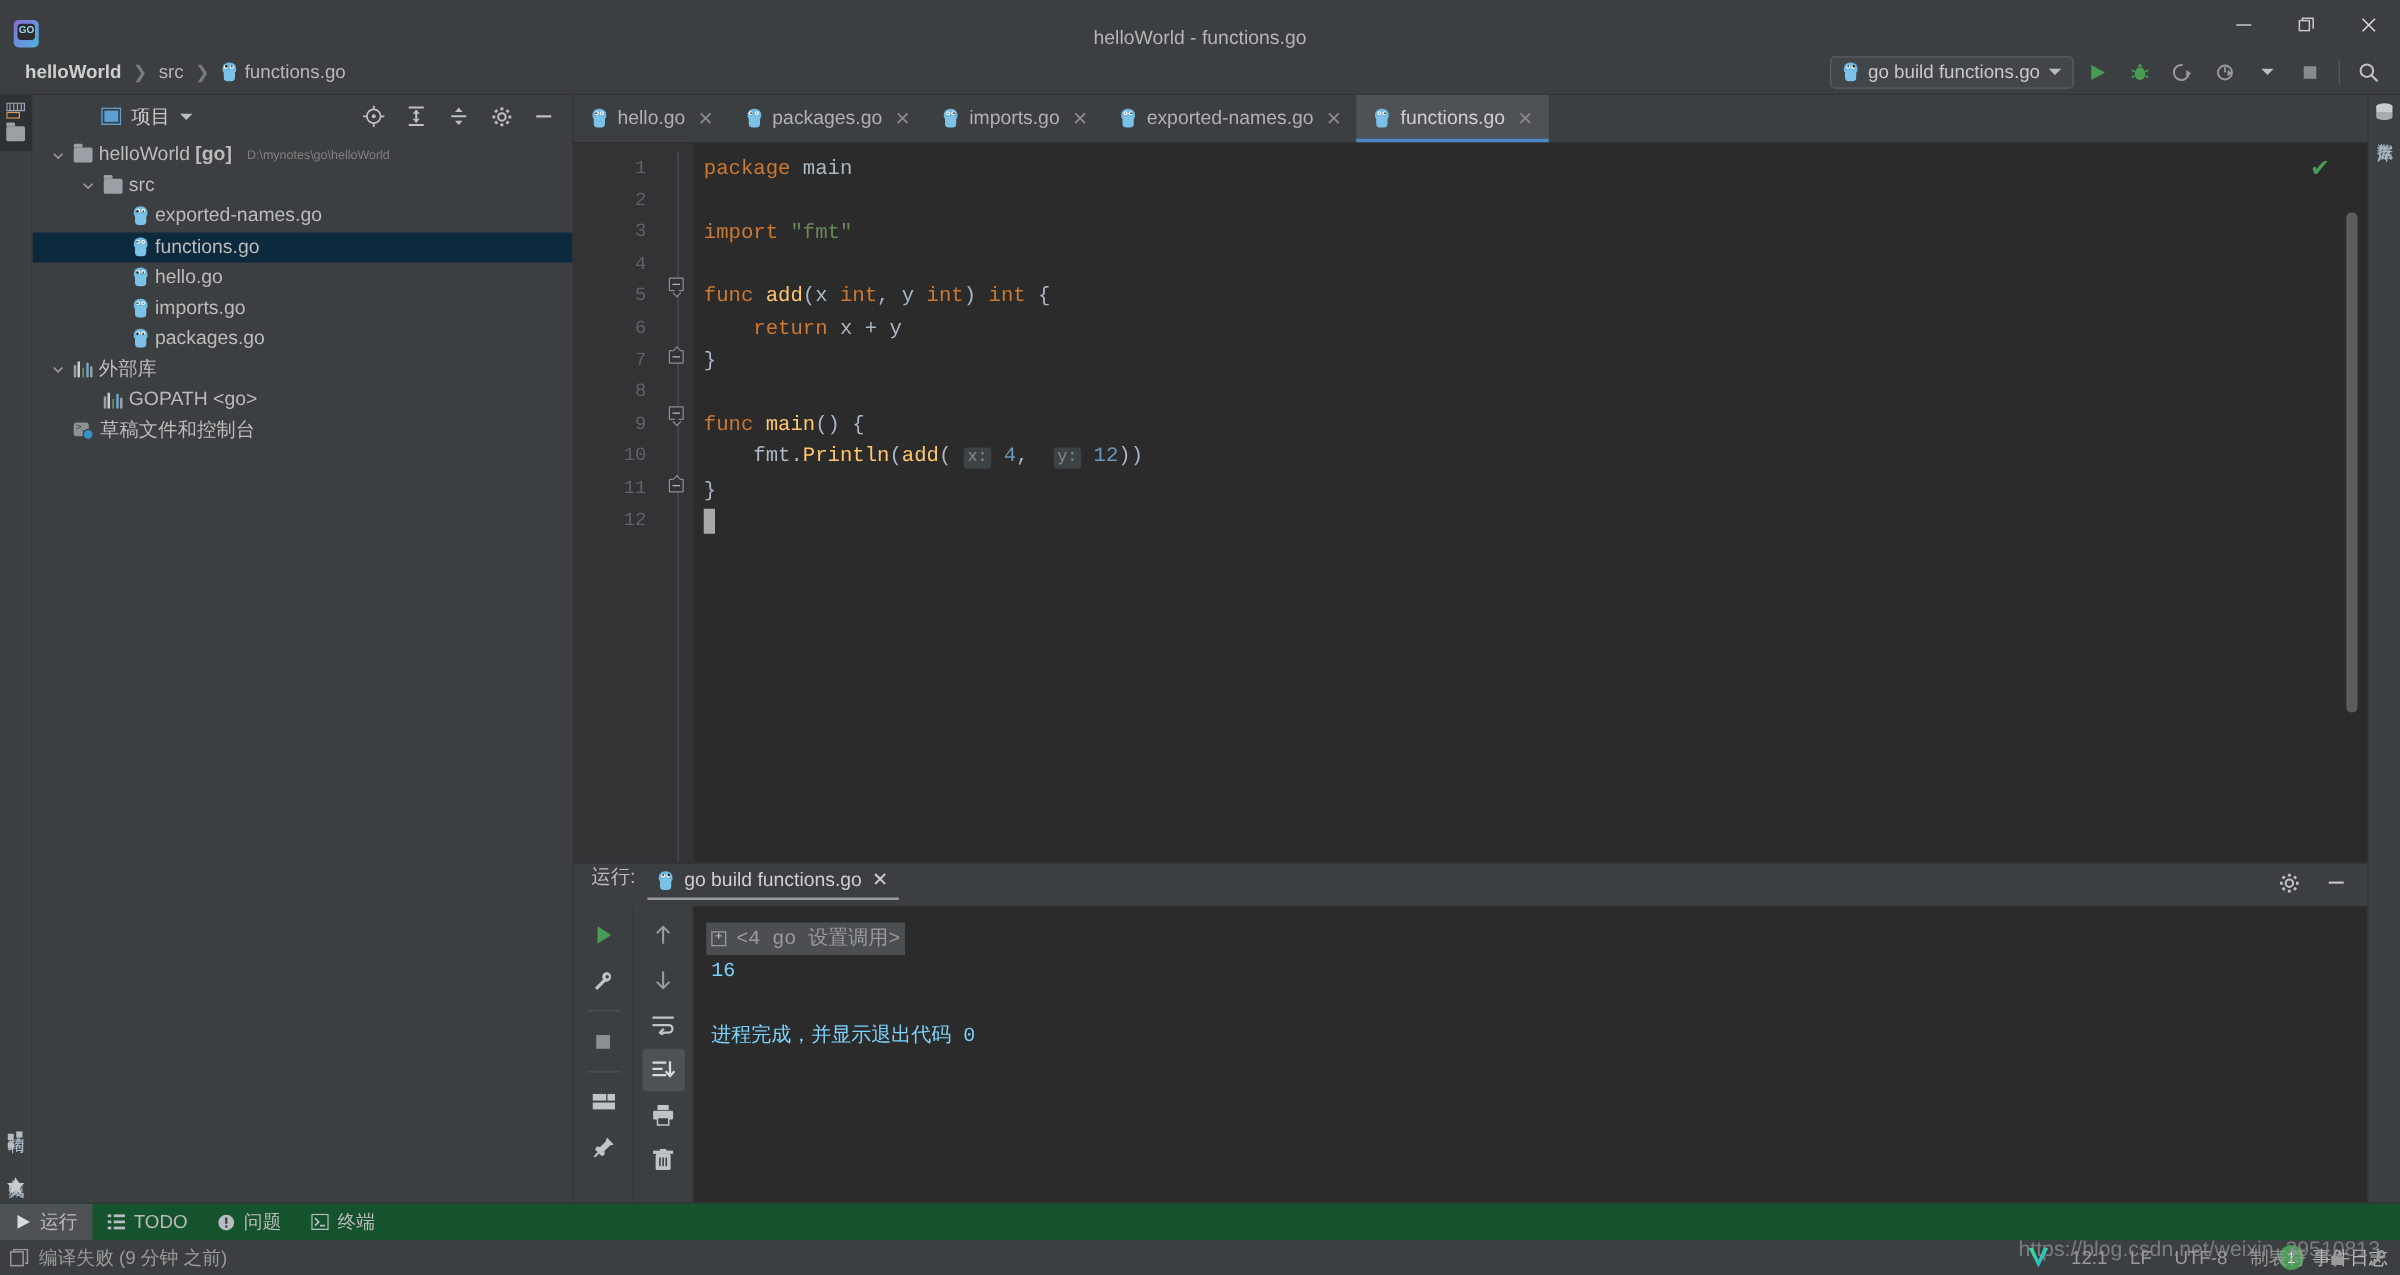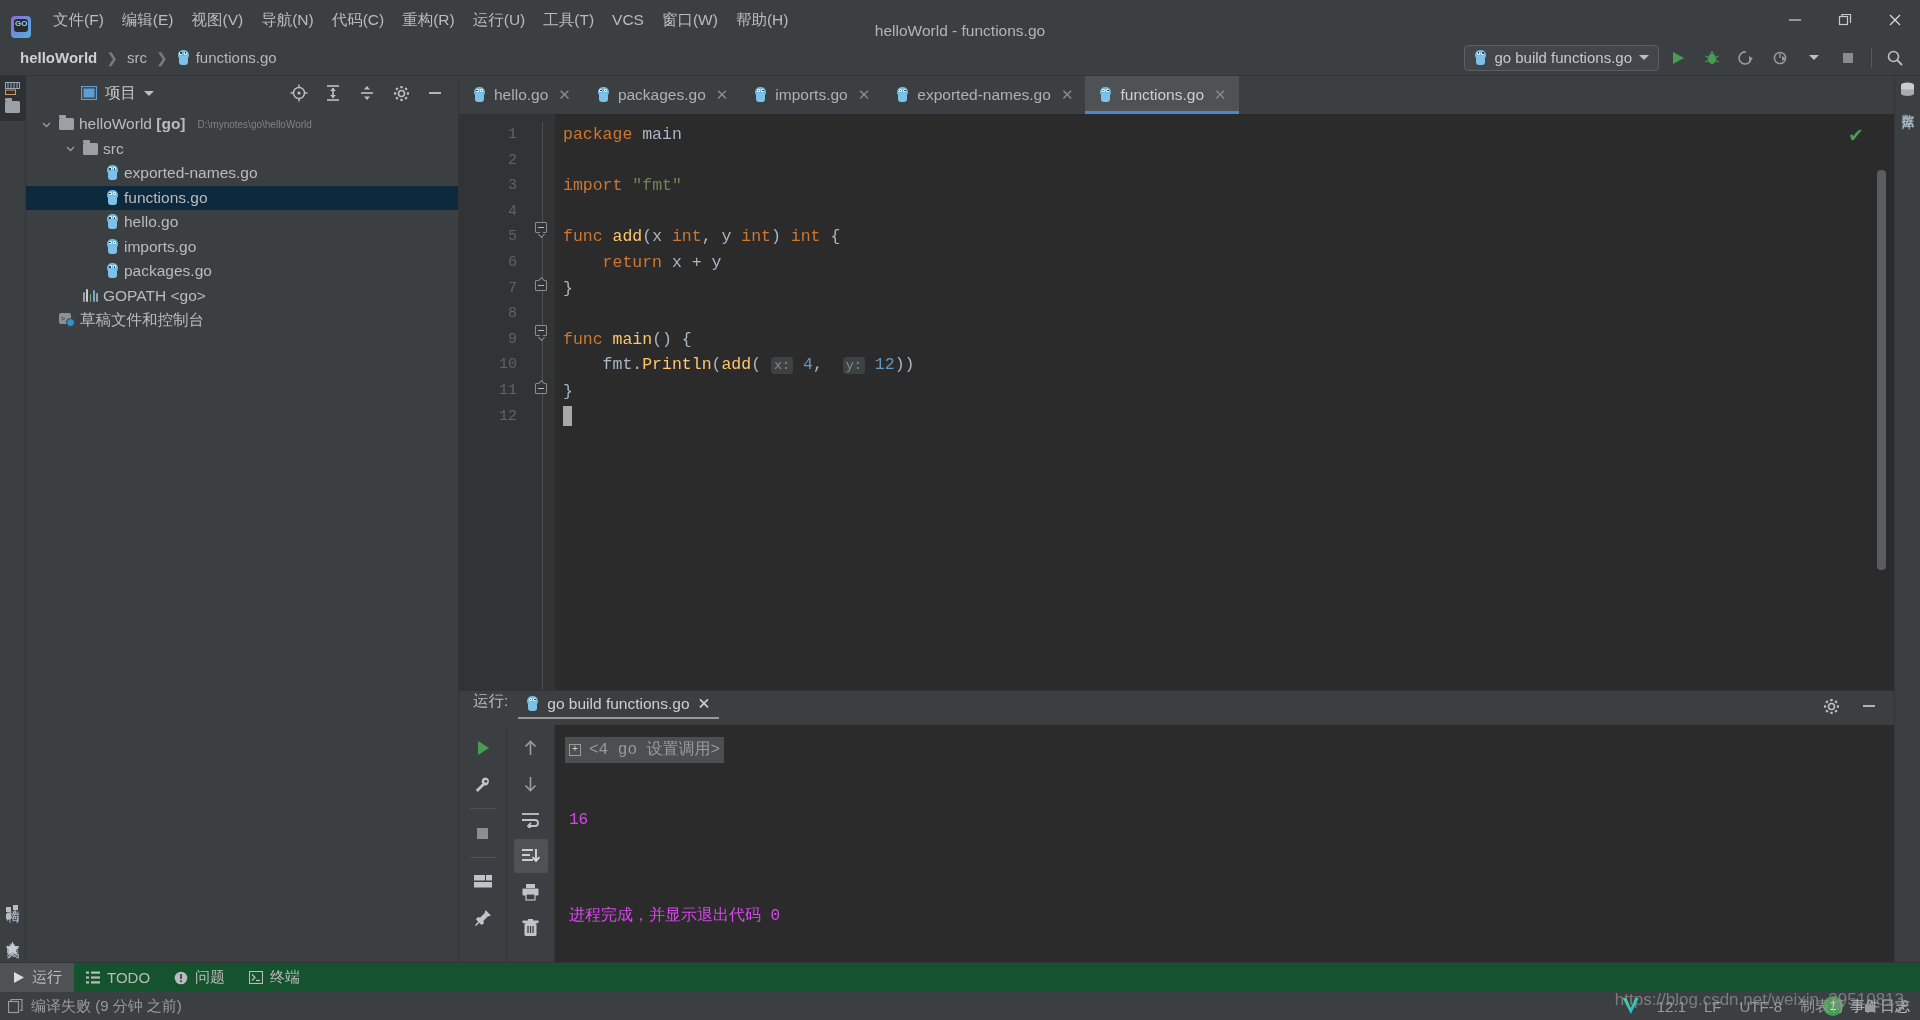--- a/index.html
+++ b/index.html
@@ -161,21 +161,21 @@
   .rt.on{ background:#4e5254; border-radius:3px; }
   .rt-sep{ width:26px;height:1px;background:#4e5254;margin:5px 0; }
   .console{ flex:1; background:#2b2b2b; padding:10px 0 0 10px; overflow:hidden;
             font-family:"Liberation Mono","DejaVu Sans Mono",monospace; font-size:16px;
             line-height:26px; color:#a9b7c6; }
   .cons-cmd{ background:#4b4f51; display:inline-flex; align-items:center; gap:8px; padding:0 4px;
              color:#9a9a9a; }
   .cons-exp{ width:12px;height:12px;border:1px solid #9a9a9a;display:inline-flex;
              align-items:center;justify-content:center;font-size:10px;line-height:10px;
              color:#d0d0d0; }
-  .cons-out{ color:#d946ef;margin-top:44px; }
+  .cons-out{ color:#7dd3fc; }
 
   
   .botbar{ height:30px; flex:0 0 30px; background:#14532d; display:flex; align-items:center;
            border-top:1px solid #323437; }
   .bb-item{ display:flex; align-items:center; gap:7px; padding:0 12px; height:30px;
             font-size:15px; color:#bbbbbb; }
   .bb-item.active{ background:#4e5254; }
   .statusbar{ height:28px; flex:0 0 28px; background:#3c3f41; display:flex; align-items:center;
               padding:0 10px 0 8px; font-size:15px; color:#9a9a9a; position:relative; }
   .sb-left{ display:flex; align-items:center; gap:8px; }
@@ -194,33 +194,20 @@
 <body>
 
 <div class="app">
 
   <div class="titlebar">
     <div class="logo">
       <div class="lg-body"></div>
         <div class="lg-inner"></div>
         <div class="lg-txt">GO</div>
     </div>
-    <div class="menu">
-      <div class="menu-item">文件(F)</div>
-      <div class="menu-item">编辑(E)</div>
-      <div class="menu-item">视图(V)</div>
-      <div class="menu-item">导航(N)</div>
-      <div class="menu-item">代码(C)</div>
-      <div class="menu-item">重构(R)</div>
-      <div class="menu-item">运行(U)</div>
-      <div class="menu-item">工具(T)</div>
-      <div class="menu-item">VCS</div>
-      <div class="menu-item">窗口(W)</div>
-      <div class="menu-item">帮助(H)</div>
-    </div>
     <div class="win-title">helloWorld - functions.go</div>
     <div class="win-btns">
       <div class="win-btn">
         <svg width="14" height="14" viewBox="0 0 14 14">
             <line x1="1" y1="7" x2="13" y2="7" stroke="#c8c8c8" stroke-width="1.3"></line>
           </svg>
       </div>
       <div class="win-btn">
         <svg width="14" height="14" viewBox="0 0 14 14">
           <rect x="1.5" y="3.5" width="8" height="8" fill="none" stroke="#c8c8c8" stroke-width="1.2"></rect>
@@ -480,20 +467,35 @@
               <i class="hd"></i>
               <i class="bd"></i>
               <i class="e1"></i>
               <i class="e2"></i>
               <i class="p1"></i>
               <i class="p2"></i>
             </span>
           <span class="tlabel">packages.go</span>
         </div>
 
+        <div class="trow" style="padding-left:12px">
+          <span class="tw">
+              <svg width="9" height="9" viewBox="0 0 9 9">
+                <polyline points="1,3 4.5,6.5 8,3" fill="none" stroke="#9a9a9a" stroke-width="1.4"></polyline>
+              </svg>
+            </span>
+          <span class="ic-bars">
+              <i style="height:10px;background:#9aa0a6"></i>
+              <i style="height:13px;background:#c9cdd1"></i>
+              <i style="height:8px;background:#7fae6e"></i>
+              <i style="height:12px;background:#6fa8c9"></i>
+              <i style="height:9px;background:#9aa0a6"></i>
+            </span>
+          <span class="tlabel">外部库</span>
+        </div>
 
 
         <div class="trow" style="padding-left:57px">
           <span class="ic-bars">
               <i style="height:10px;background:#9aa0a6"></i>
               <i style="height:13px;background:#c9cdd1"></i>
               <i style="height:8px;background:#7fae6e"></i>
               <i style="height:12px;background:#6fa8c9"></i>
               <i style="height:9px;background:#9aa0a6"></i>
             </span>

